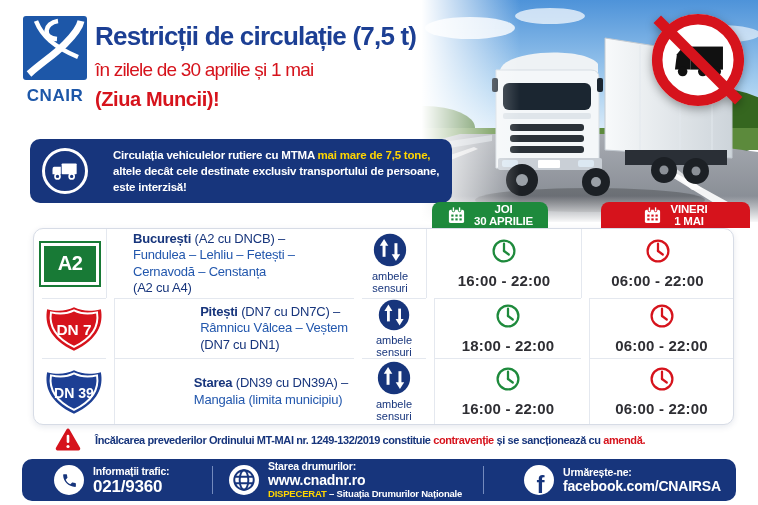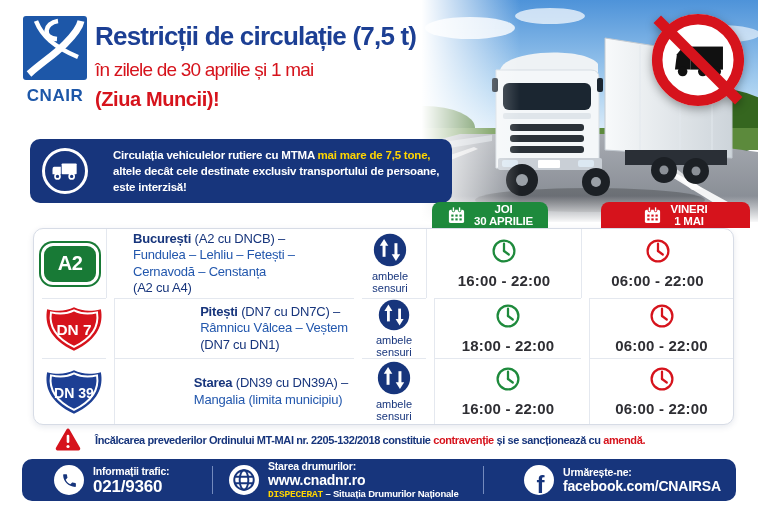--- a/index.html
+++ b/index.html
@@ -55,21 +55,21 @@
   .route .ln{display:block;}
   .rb{font-weight:bold;color:#17357c;}
   .rd{color:#17357c;}
   .rl{color:#2257ad;}
   .amb-cell{flex-direction:column;gap:3px;}
   .amb-label{font-size:11px;line-height:12px;color:#17357c;text-align:center;width:48px;}
   .time-cell{flex-direction:column;gap:8px;}
   .time{font-size:15px;font-weight:bold;color:#2e2e33;letter-spacing:.2px;}
 
   
-  .a2-sign{width:52px;height:36px;background:#187a36;border:3px solid #fff;border-radius:12px;
+  .a2-sign{width:52px;height:36px;background:#187a36;border:3px solid #fff;border-radius:0;
     box-shadow:0 0 0 2px #187a36;color:#fff;font-weight:bold;font-size:20px;
     display:flex;align-items:center;justify-content:center;letter-spacing:-0.5px;}
   .shield{width:64px;height:48px;}
 
   
   .warning{position:absolute;left:40px;top:427px;width:700px;display:flex;align-items:center;
     gap:13px;z-index:2;padding-left:14px;box-sizing:border-box;}
   .warn-icon{width:28px;height:25px;flex:none;}
   .warn-text{font-size:11px;font-weight:bold;color:#17357c;letter-spacing:-0.4px;white-space:nowrap;}
   .warn-red{color:#d6131c;}
@@ -81,21 +81,21 @@
   .f-s1{flex:0 0 190px;padding-left:32px;}
   .f-s2{flex:0 0 270px;padding-left:16px;}
   .f-s3{flex:1;padding-left:40px;}
   .f-div{width:1px;height:28px;background:rgba(165,185,225,.65);flex:none;}
   .f-icon{width:30px;height:30px;border-radius:50%;background:#fff;display:flex;align-items:center;
     justify-content:center;flex:none;overflow:hidden;}
   .f-label{font-size:10.5px;font-weight:bold;line-height:13px;letter-spacing:-0.2px;}
   .f-value{font-size:17px;font-weight:bold;line-height:18px;letter-spacing:-0.2px;}
   .f-value-sm{font-size:14px;font-weight:bold;line-height:15px;letter-spacing:-0.2px;}
   .f-line3{font-size:9.5px;font-weight:bold;line-height:12px;letter-spacing:-0.2px;}
-  .f-yellow{color:#ffd500;font-family:Liberation Mono, monospace;}
+  .f-yellow{color:#ffd500;}
   .fb-f{color:#17357c;font-weight:bold;font-size:24px;line-height:1;margin-top:9px;margin-left:3px;}
 </style>
 </head>
 <body>
 
 <div class="poster">
 
   <div class="photo">
     <svg width="358" height="222" viewBox="0 0 358 222">
       <defs>
@@ -361,21 +361,21 @@
       <div class="time">06:00 - 22:00</div>
     </div>
   </div>
 
   <div class="warning">
     <svg class="warn-icon" viewBox="0 0 64 56">
       <path d="M28.5,5 a4,4 0 0 1 7,0 l24,42 a4,4 0 0 1 -3.5,6 h-48 a4,4 0 0 1 -3.5,-6 z" fill="#d6131c"></path>
       <rect x="29" y="17" width="6" height="19" rx="3" fill="#ffffff"></rect>
       <circle cx="32" cy="44" r="3.6" fill="#ffffff"></circle>
     </svg>
-    <div class="warn-text"><span>Încălcarea prevederilor Ordinului MT-MAI nr. 2205-132/2018 constituie </span><span class="warn-red">contravenție</span><span> și se sancționează cu </span><span class="warn-red">amendă.</span></div>
+    <div class="warn-text"><span>Încălcarea prevederilor Ordinului MT-MAI nr. 1249-132/2019 constituie </span><span class="warn-red">contravenție</span><span> și se sancționează cu </span><span class="warn-red">amendă.</span></div>
   </div>
 
   <div class="footer">
     <div class="f-sec f-s1">
       <div class="f-icon">
         <svg width="17" height="17" viewBox="0 0 24 24">
             <path fill="#17357c" d="M6.62 10.79c1.44 2.83 3.76 5.14 6.59 6.59l2.2-2.2c.27-.27.67-.36 1.02-.24 1.12.37 2.33.57 3.57.57.55 0 1 .45 1 1V20c0 .55-.45 1-1 1-9.39 0-17-7.61-17-17 0-.55.45-1 1-1h3.5c.55 0 1 .45 1 1 0 1.25.2 2.45.57 3.57.11.35.03.74-.25 1.02l-2.2 2.2z"></path>
           </svg>
       </div>
       <div>

